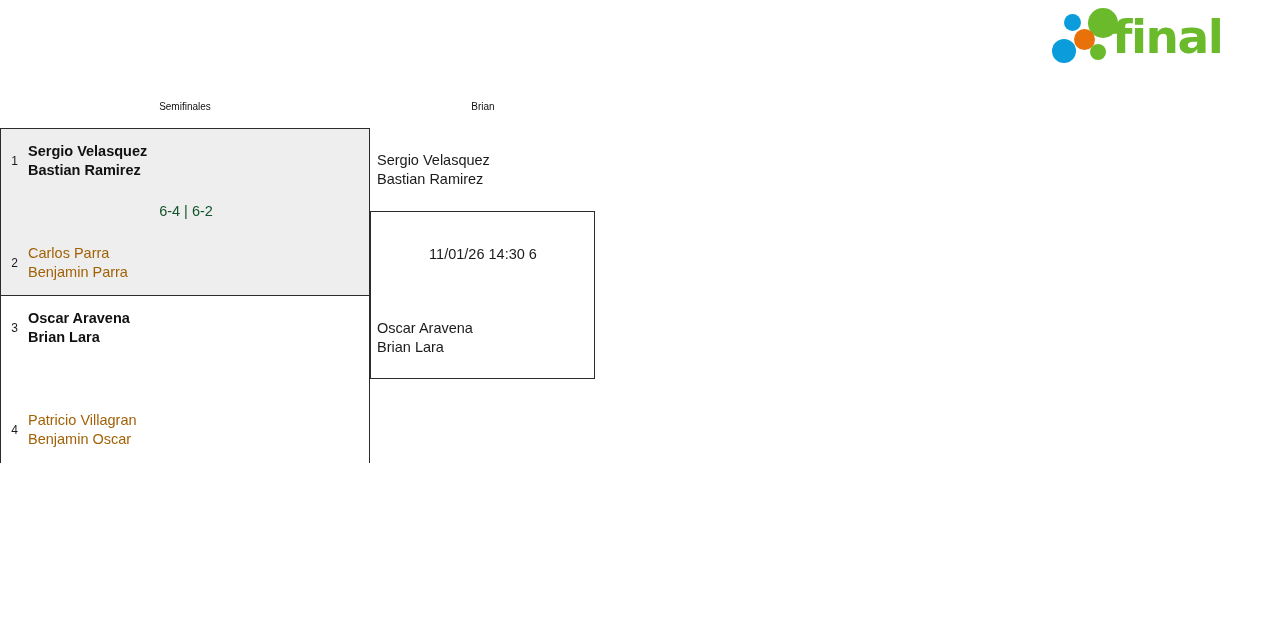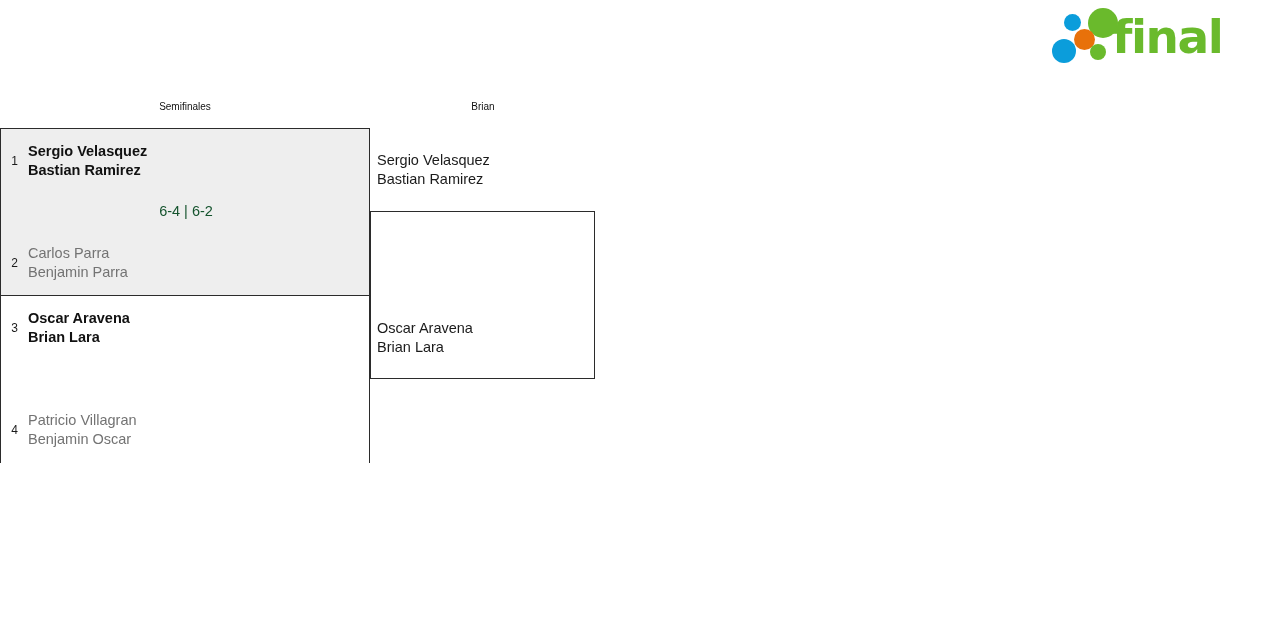--- a/index.html
+++ b/index.html
@@ -124,21 +124,21 @@
     flex: 0 0 27px;
     text-align: center;
     font-size: 12px;
     line-height: 14px;
     color: #1b1b1b;
     font-weight: 400;
   }
   .players {
     font-size: 14.5px;
     line-height: 19px;
-    color: #737373;
+    color: #a16207;
     white-space: nowrap;
   }
   .players.winner { font-weight: 700; color: #111111; }
   .player-line { display: block; }
 
   .match-score {
     position: absolute;
     left: 0;
     top: 72px;
     width: 370px;
@@ -248,17 +248,18 @@
   </div>
 
 </div>
 
 <div class="final-stage">
   <div class="final-box"></div>
   <div class="final-team final-team-top">
     <span class="player-line">Sergio Velasquez</span>
     <span class="player-line">Bastian Ramirez</span>
   </div>
+  <div class="final-meta">11/01/26 14:30 6</div>
   <div class="final-team final-team-bottom">
     <span class="player-line">Oscar Aravena</span>
     <span class="player-line">Brian Lara</span>
   </div>
 </div>
 
 </body></html>

